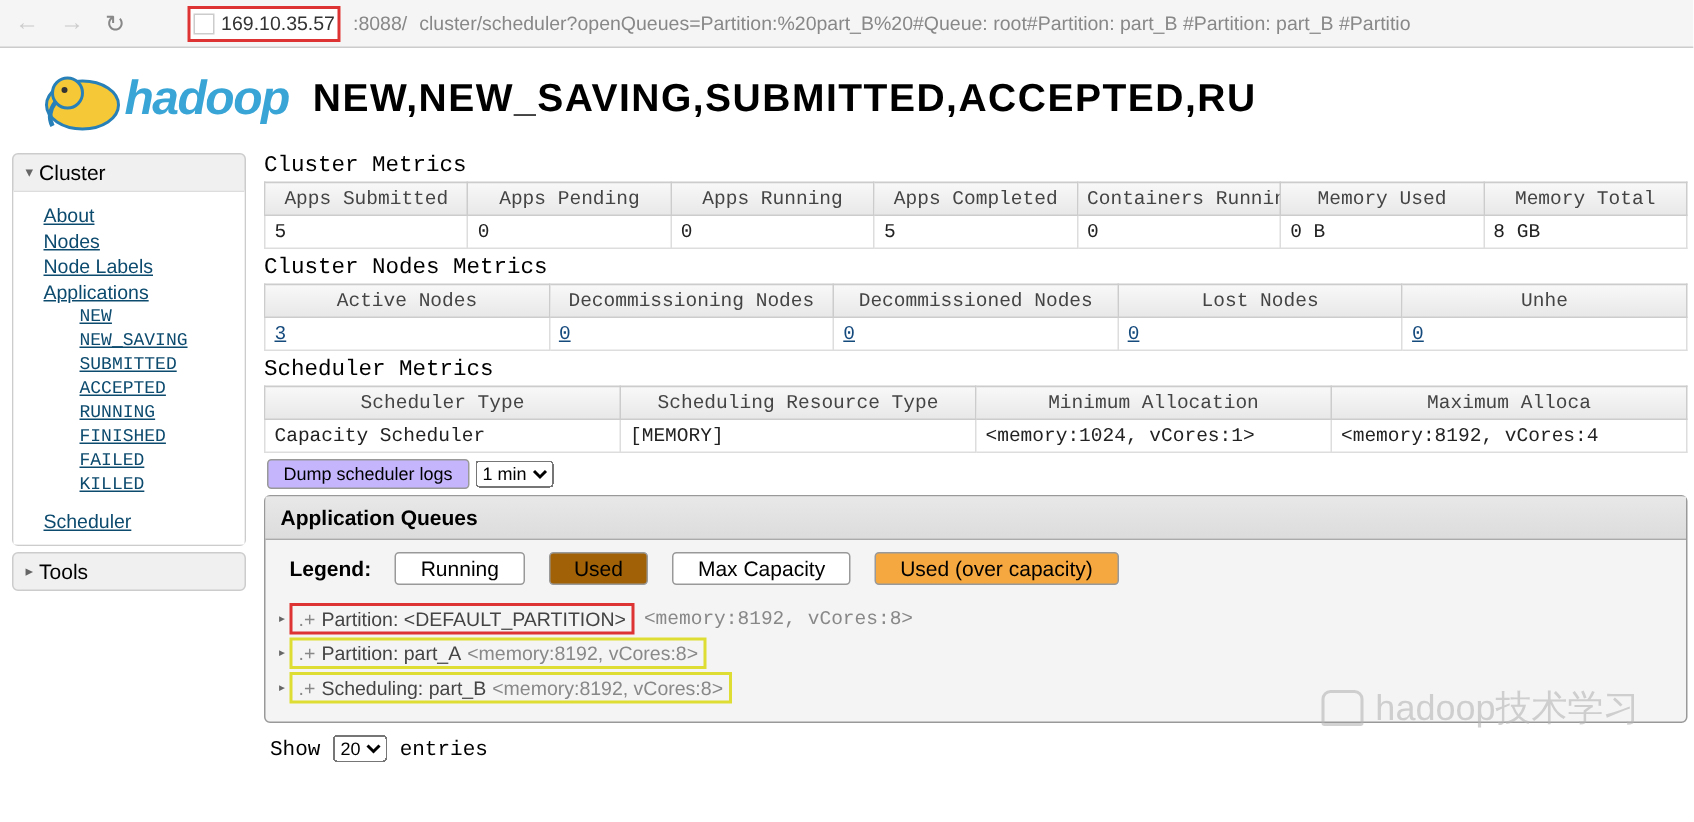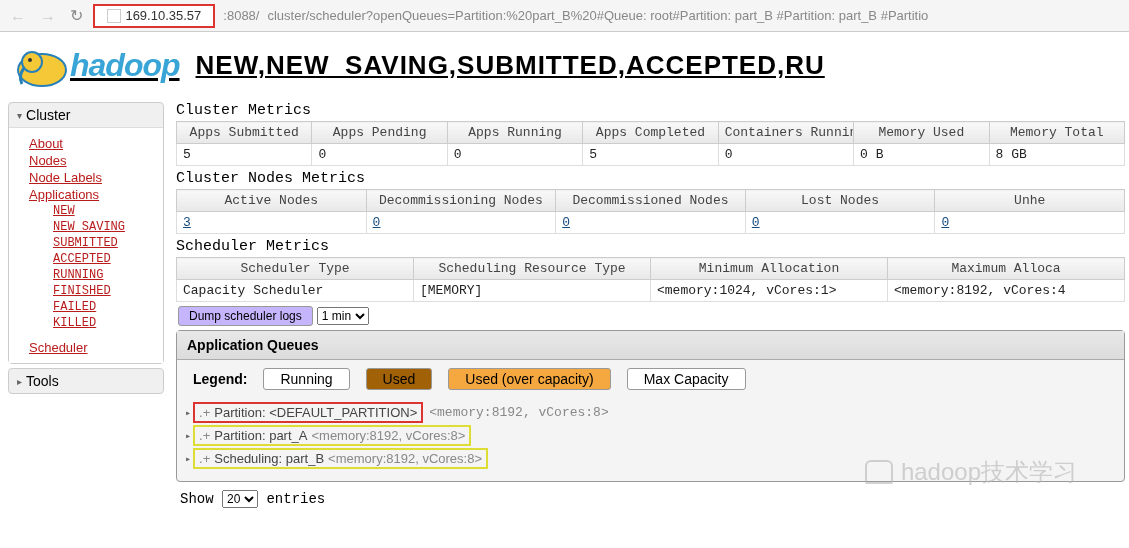--- a/index.html
+++ b/index.html
@@ -1,38 +1,38 @@
 <!DOCTYPE html>
 <html><head>
 <meta charset="utf-8">
 <style>
 * { box-sizing: border-box; margin: 0; padding: 0; }
 body { font-family: Arial, sans-serif; font-size: 12px; background: #fff; width: 1129px; overflow: hidden; }
 
 .browser-bar { height: 32px; border-bottom: 1px solid #ccc; display: flex; align-items: center; padding: 0 6px; gap: 6px; background: #f5f5f5; }
 .nav-btn { color: #888; font-size: 16px; cursor: pointer; padding: 0 4px; }
 .nav-btn.disabled { color: #ccc; }
-.url-box { flex: 0 0 auto; display: flex; align-items: center; border: 2px solid #d33; padding: 2px 12px; background: #fff; height: 24px; }
+.url-box { flex: 0 0 auto; display: flex; align-items: center; border: 2px solid #d33; padding: 2px 2px; background: #fff; height: 24px; margin-left: 32px; }
 .page-icon { width: 14px; height: 14px; border: 1px solid #ccc; margin-right: 4px; }
 .url-text { font-size: 13px; color: #333; }
 .url-rest { font-size: 13px; color: #888; margin-left: 2px; }
 
-.header { display: flex; align-items: center; padding: 8px 12px; text-decoration: underline; }
+.header { display: flex; align-items: center; padding: 8px 25px; }
 .logo { display: flex; align-items: center; }
 .logo-elephant { width: 60px; height: 50px; position: relative; }
 .logo-text { font-size: 32px; font-weight: bold; color: #39a5d6; font-style: italic; letter-spacing: -1px; margin-left: -2px; }
 .page-title { font-size: 26px; font-weight: bold; margin-left: 16px; letter-spacing: 1px; }
 
 .layout { display: flex; }
 .sidebar { width: 172px; padding: 4px 8px 8px 8px; }
 .accordion { border: 1px solid #ccc; border-radius: 4px; margin-bottom: 4px; background: #f0f0f0; }
 .accordion-header { padding: 4px 8px; font-size: 14px; cursor: pointer; display: flex; align-items: center; }
 .accordion .tri { font-size: 10px; margin-right: 4px; color: #666; }
 .accordion-body { background: #fff; padding: 6px 0 6px 20px; border-top: 1px solid #ddd; }
-.accordion-body a { display: block; color: #b91c1c; text-decoration: underline; margin: 2px 0; }
+.accordion-body a { display: block; color: #0c4a6e; text-decoration: underline; margin: 2px 0; }
 .accordion-body .sub { padding-left: 24px; }
 .accordion-body .sub a { font-family: "Courier New", monospace; font-size: 12px; }
 .accordion-body .top-link { font-size: 13px; }
 
 .main { flex: 1; padding: 0 4px; font-family: "Courier New", monospace; }
 .section-label { font-size: 15px; font-family: "Courier New", monospace; margin: 4px 0 2px 0; }
 table.metrics { width: 100%; border-collapse: collapse; font-size: 13px; table-layout: fixed; }
 table.metrics th { background: linear-gradient(#f8f8f8, #e8e8e8); border: 1px solid #ccc; padding: 3px 6px; font-weight: normal; color: #444; text-align: center; white-space: nowrap; overflow: hidden; }
 table.metrics td { border: 1px solid #ddd; padding: 3px 6px; text-align: left; color: #222; }
 table.metrics td a { color: #154a7d; text-decoration: underline; }
@@ -54,21 +54,21 @@
 .p-tri { font-size: 10px; color: #666; }
 .p-box { display: flex; align-items: center; border: 2px solid transparent; padding: 1px 4px; font-family: Arial; font-size: 13px; color: #444; }
 .p-box.red { border-color: #d33; }
 .p-box.yellow { border-color: #dd3; }
 .p-plus { color: #888; margin-right: 4px; }
 .p-mem { color: #888; margin-left: 4px; font-size: 13px; }
 
 .show-row { padding: 8px 4px; font-family: "Courier New", monospace; font-size: 14px; }
 .show-row select { font-size: 12px; }
 
-.watermark { position: absolute; right: 52px; bottom: 60px; color: rgba(180,180,180,0.6); font-size: 24px; display: flex; align-items: center; gap: 8px; pointer-events: none; }
+.watermark { position: absolute; right: 36px; bottom: 60px; color: rgba(180,180,180,0.6); font-size: 24px; display: flex; align-items: center; gap: 8px; pointer-events: none; }
 .wm-icon { width: 28px; height: 24px; border: 2px solid rgba(180,180,180,0.6); border-radius: 6px 6px 2px 2px; position: relative; }
 </style>
 </head>
 <body>
 
 <div class="browser-bar">
   <span class="nav-btn disabled">←</span>
   <span class="nav-btn disabled">→</span>
   <span class="nav-btn">↻</span>
   <div class="url-box">
@@ -196,22 +196,22 @@
         <option>1 min</option>
       </select>
     </div>
 
     <div class="queues-box">
       <div class="queues-head">Application Queues</div>
       <div class="legend-row">
         <span class="legend-label">Legend:</span>
         <span class="legend-item">Running</span>
         <span class="legend-item legend-used">Used</span>
+        <span class="legend-item">Max Capacity</span>
         <span class="legend-item legend-over">Used (over capacity)</span>
-        <span class="legend-item">Max Capacity</span>
       </div>
       <div class="partition-list">
         <div class="partition-row">
           <span class="p-tri">▸</span>
           <span class="p-box red">
             <span class="p-plus">.+</span>
             <span>Partition: &lt;DEFAULT_PARTITION&gt;</span>
           </span>
           <span class="p-mem">&lt;memory:8192, vCores:8&gt;</span>
         </div>

